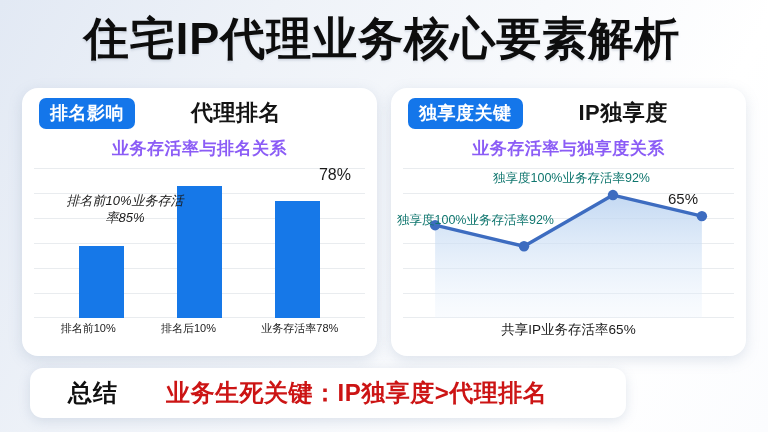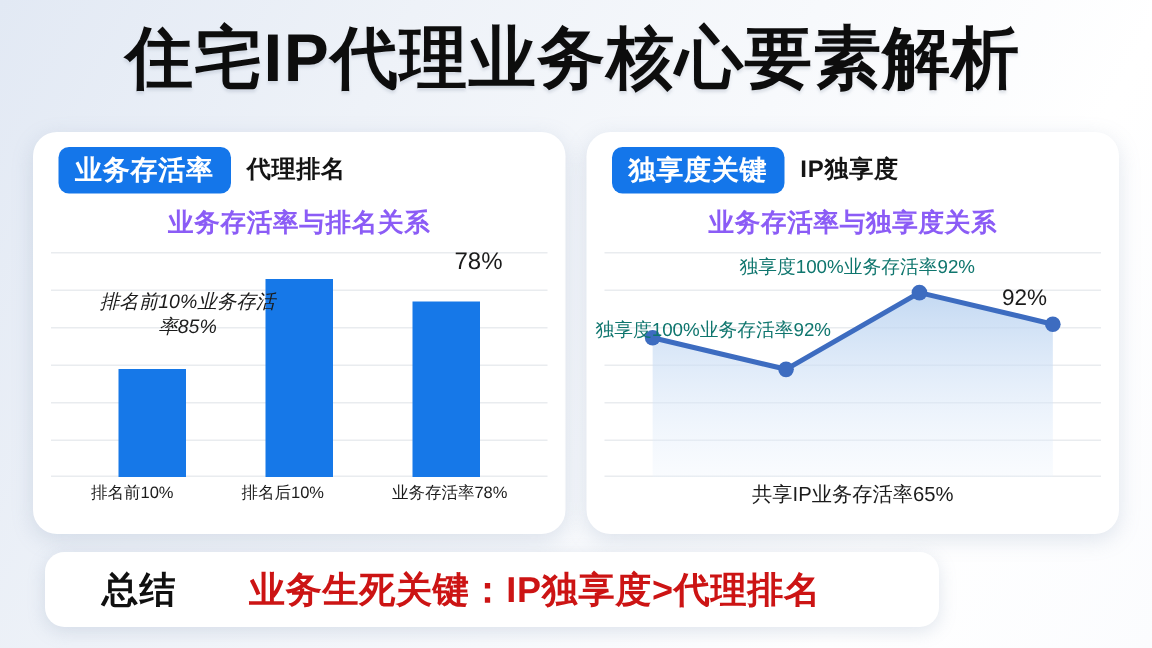--- a/index.html
+++ b/index.html
@@ -45,22 +45,22 @@
     background:#1476ea;
     color:#ffffff;
     font-size:18px; font-weight:bold;
     line-height:1;
     padding:6px 11px 7px 11px;
     border-radius:7px;
     white-space:nowrap;
     letter-spacing:.5px;
   }
   .card-subject{
-    font-size:16px; font-weight:bold; color:#141414;
-    white-space:nowrap; letter-spacing:.5px;
+    font-size:22px; font-weight:bold; color:#141414;
+    white-space:nowrap; letter-spacing:.5px;margin-left:45px;
   }
   .chart-title{
     margin-top:9px;
     text-align:center;
     font-size:17px; font-weight:bold; color:#8b5cf6;
     letter-spacing:.5px;
   }
 
   
   .plot{
@@ -144,21 +144,21 @@
 <body>
 
 <div id="page">
 
   <h1 class="page-title">住宅IP代理业务核心要素解析</h1>
 
   <div class="cards">
 
     <div class="card">
       <div class="card-head">
-        <span class="badge">业务存活率</span>
+        <span class="badge">排名影响</span>
         <span class="card-subject">代理排名</span>
       </div>
       <div class="chart-title">业务存活率与排名关系</div>
 
       <div class="plot">
         <div class="gridlines">
           <div style="top:0px"></div>
           <div style="top:25px"></div>
           <div style="top:50px"></div>
           <div style="top:75px"></div>
@@ -174,21 +174,21 @@
           <div class="bar-wrap">
             <div class="bar" id="bar1" style="height: 132px; background: rgb(22, 120, 232);"></div>
           </div>
           <div class="bar-wrap">
             <div class="bar" id="bar2" style="height: 117px; background: rgb(22, 120, 232);"></div>
           </div>
         </div>
 
         <div class="bar-annot" style="left:-4px; top:24px; width:190px;">排名前10%业务存活
 率85%</div>
-        <div class="bar-value" style="right:30px; top:-2px;">78%</div>
+        <div class="bar-value" style="right:14px; top:-2px;">78%</div>
       </div>
 
       <div class="xaxis">
         <span>排名前10%</span>
         <span>排名后10%</span>
         <span>业务存活率78%</span>
       </div>
     </div>
 
     <div class="card">
@@ -221,21 +221,21 @@
           <g id="dots">
               <circle cx="32" cy="57" r="5.2" fill="#3d6cc0"></circle>
               <circle cx="120.66666666666667" cy="78" r="5.2" fill="#3d6cc0"></circle>
               <circle cx="209.33333333333334" cy="27.000000000000014" r="5.2" fill="#3d6cc0"></circle>
               <circle cx="298" cy="47.999999999999986" r="5.2" fill="#3d6cc0"></circle>
             </g>
         </svg>
 
         <div class="line-annot" style="left:-6px; top:44px;">独享度100%业务存活率92%</div>
         <div class="line-annot" style="left:90px; top:2px;">独享度100%业务存活率92%</div>
-        <div class="line-value" style="right:36px; top:22px;">92%</div>
+        <div class="line-value" style="right:36px; top:22px;">65%</div>
       </div>
 
       <div class="xaxis-single">共享IP业务存活率65%</div>
     </div>
 
   </div>
 
   <div class="footer">
     <span class="footer-label">总结</span>
     <span class="footer-text">业务生死关键：IP独享度&gt;代理排名</span>

